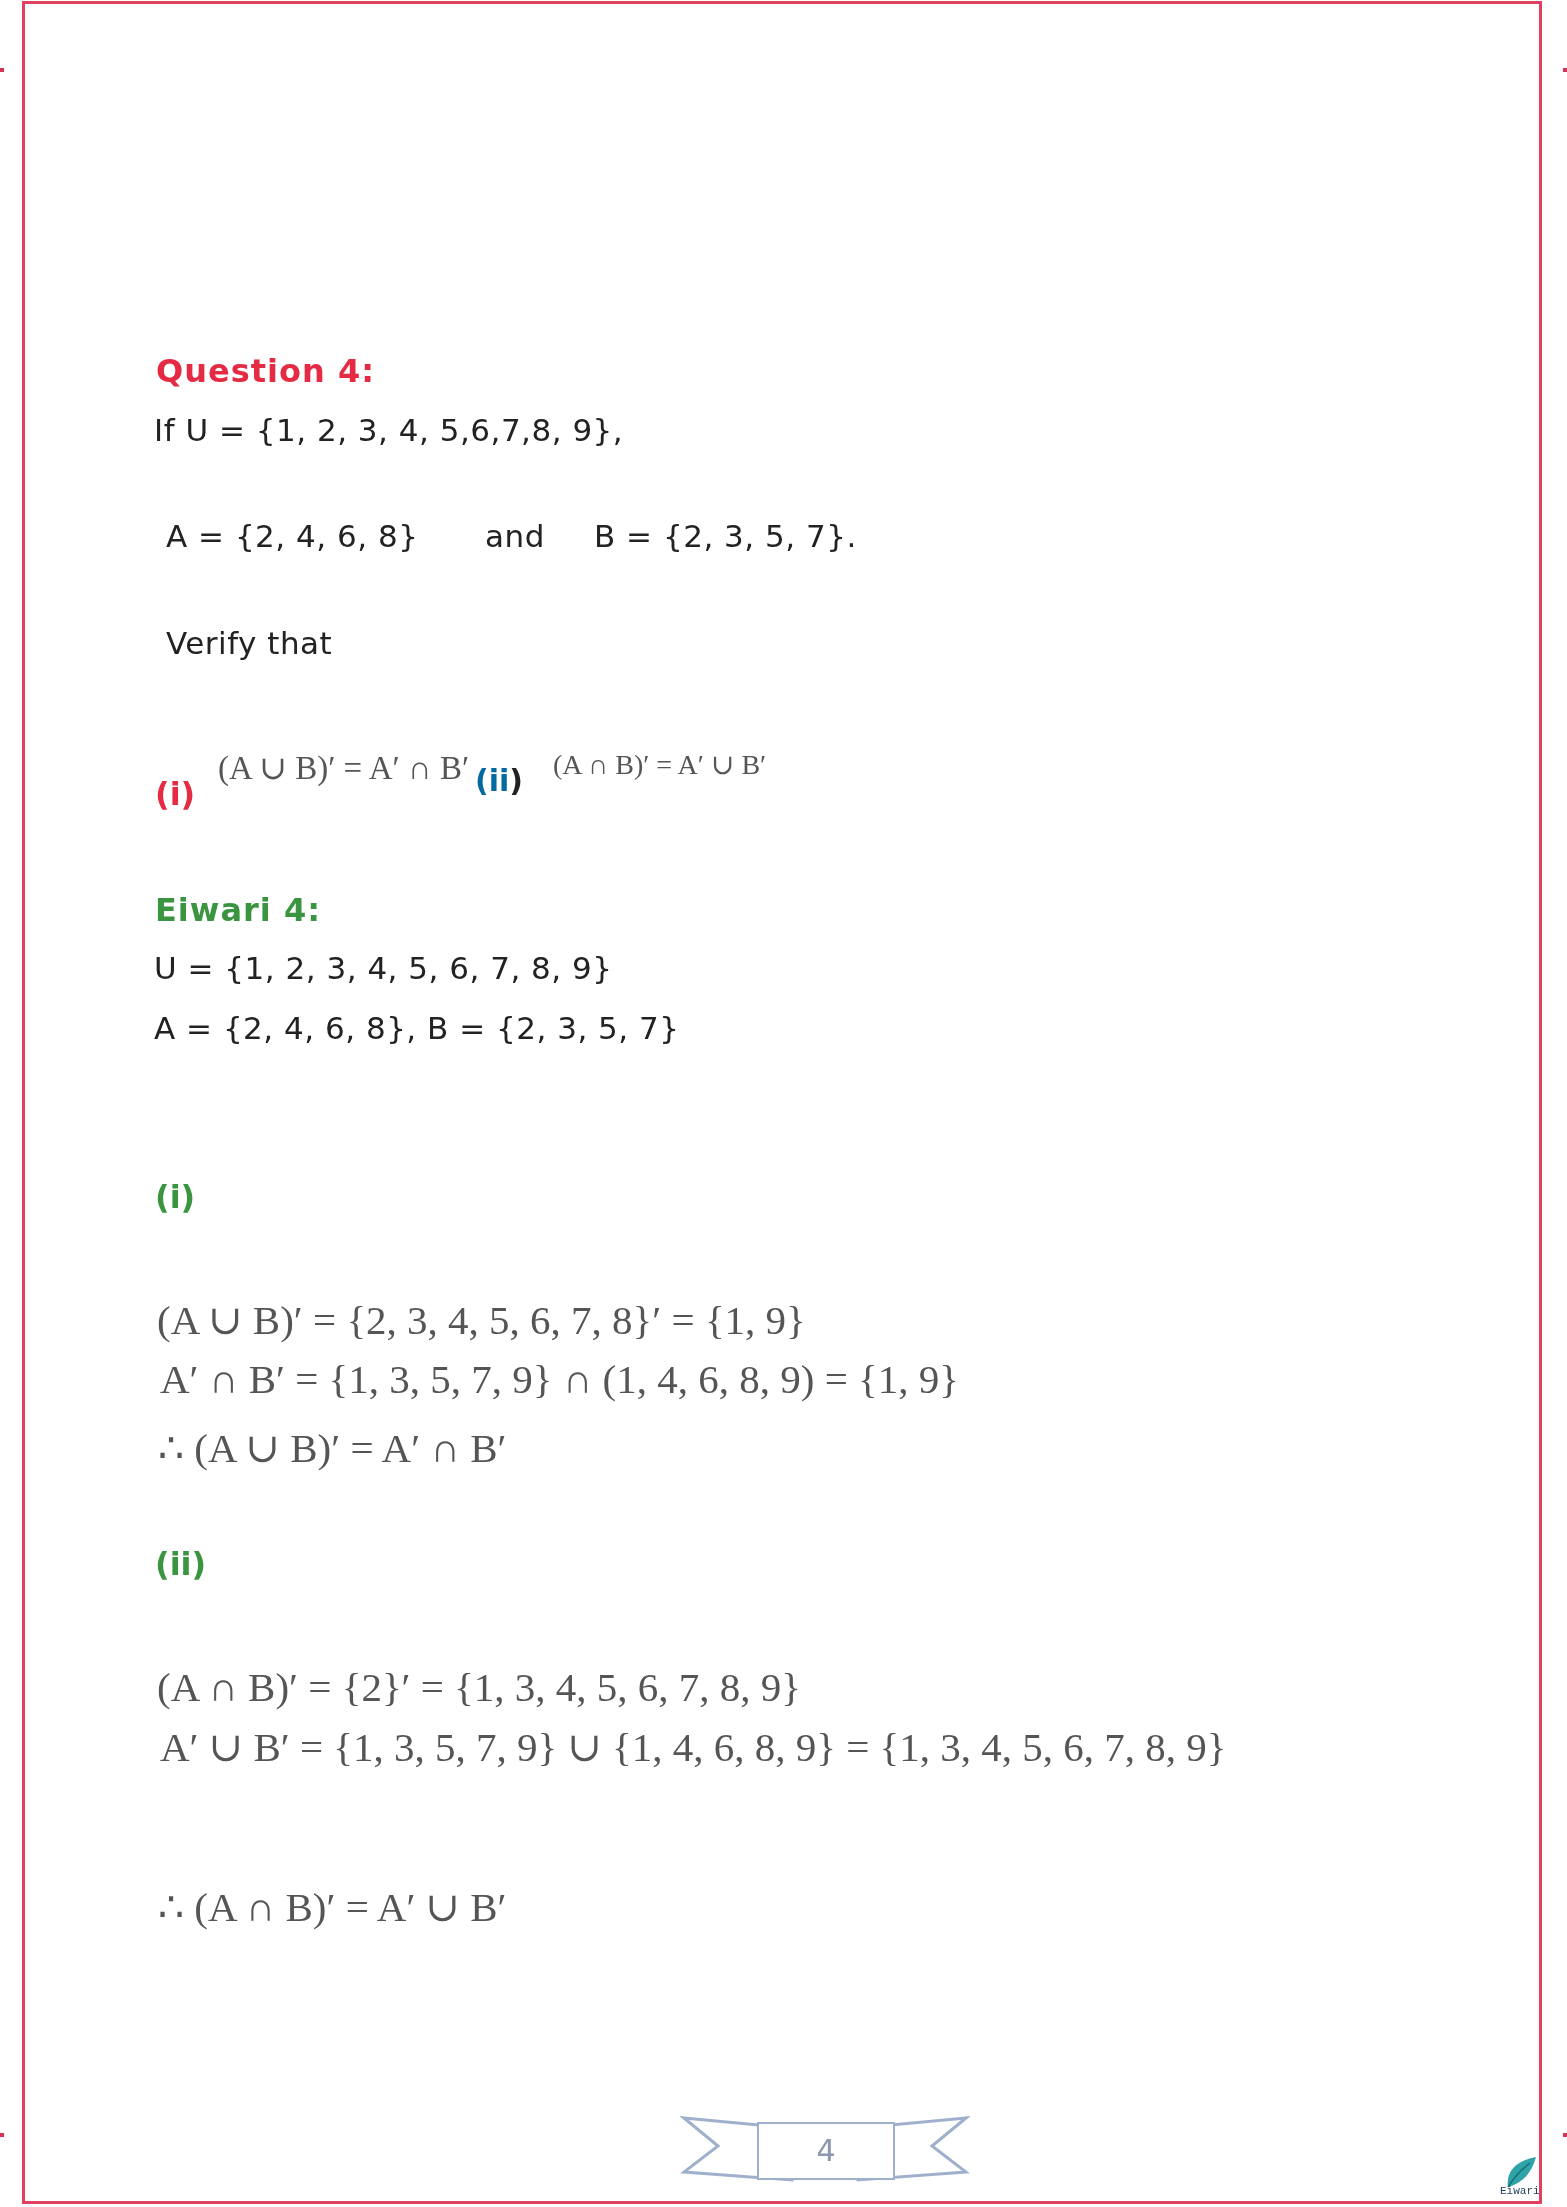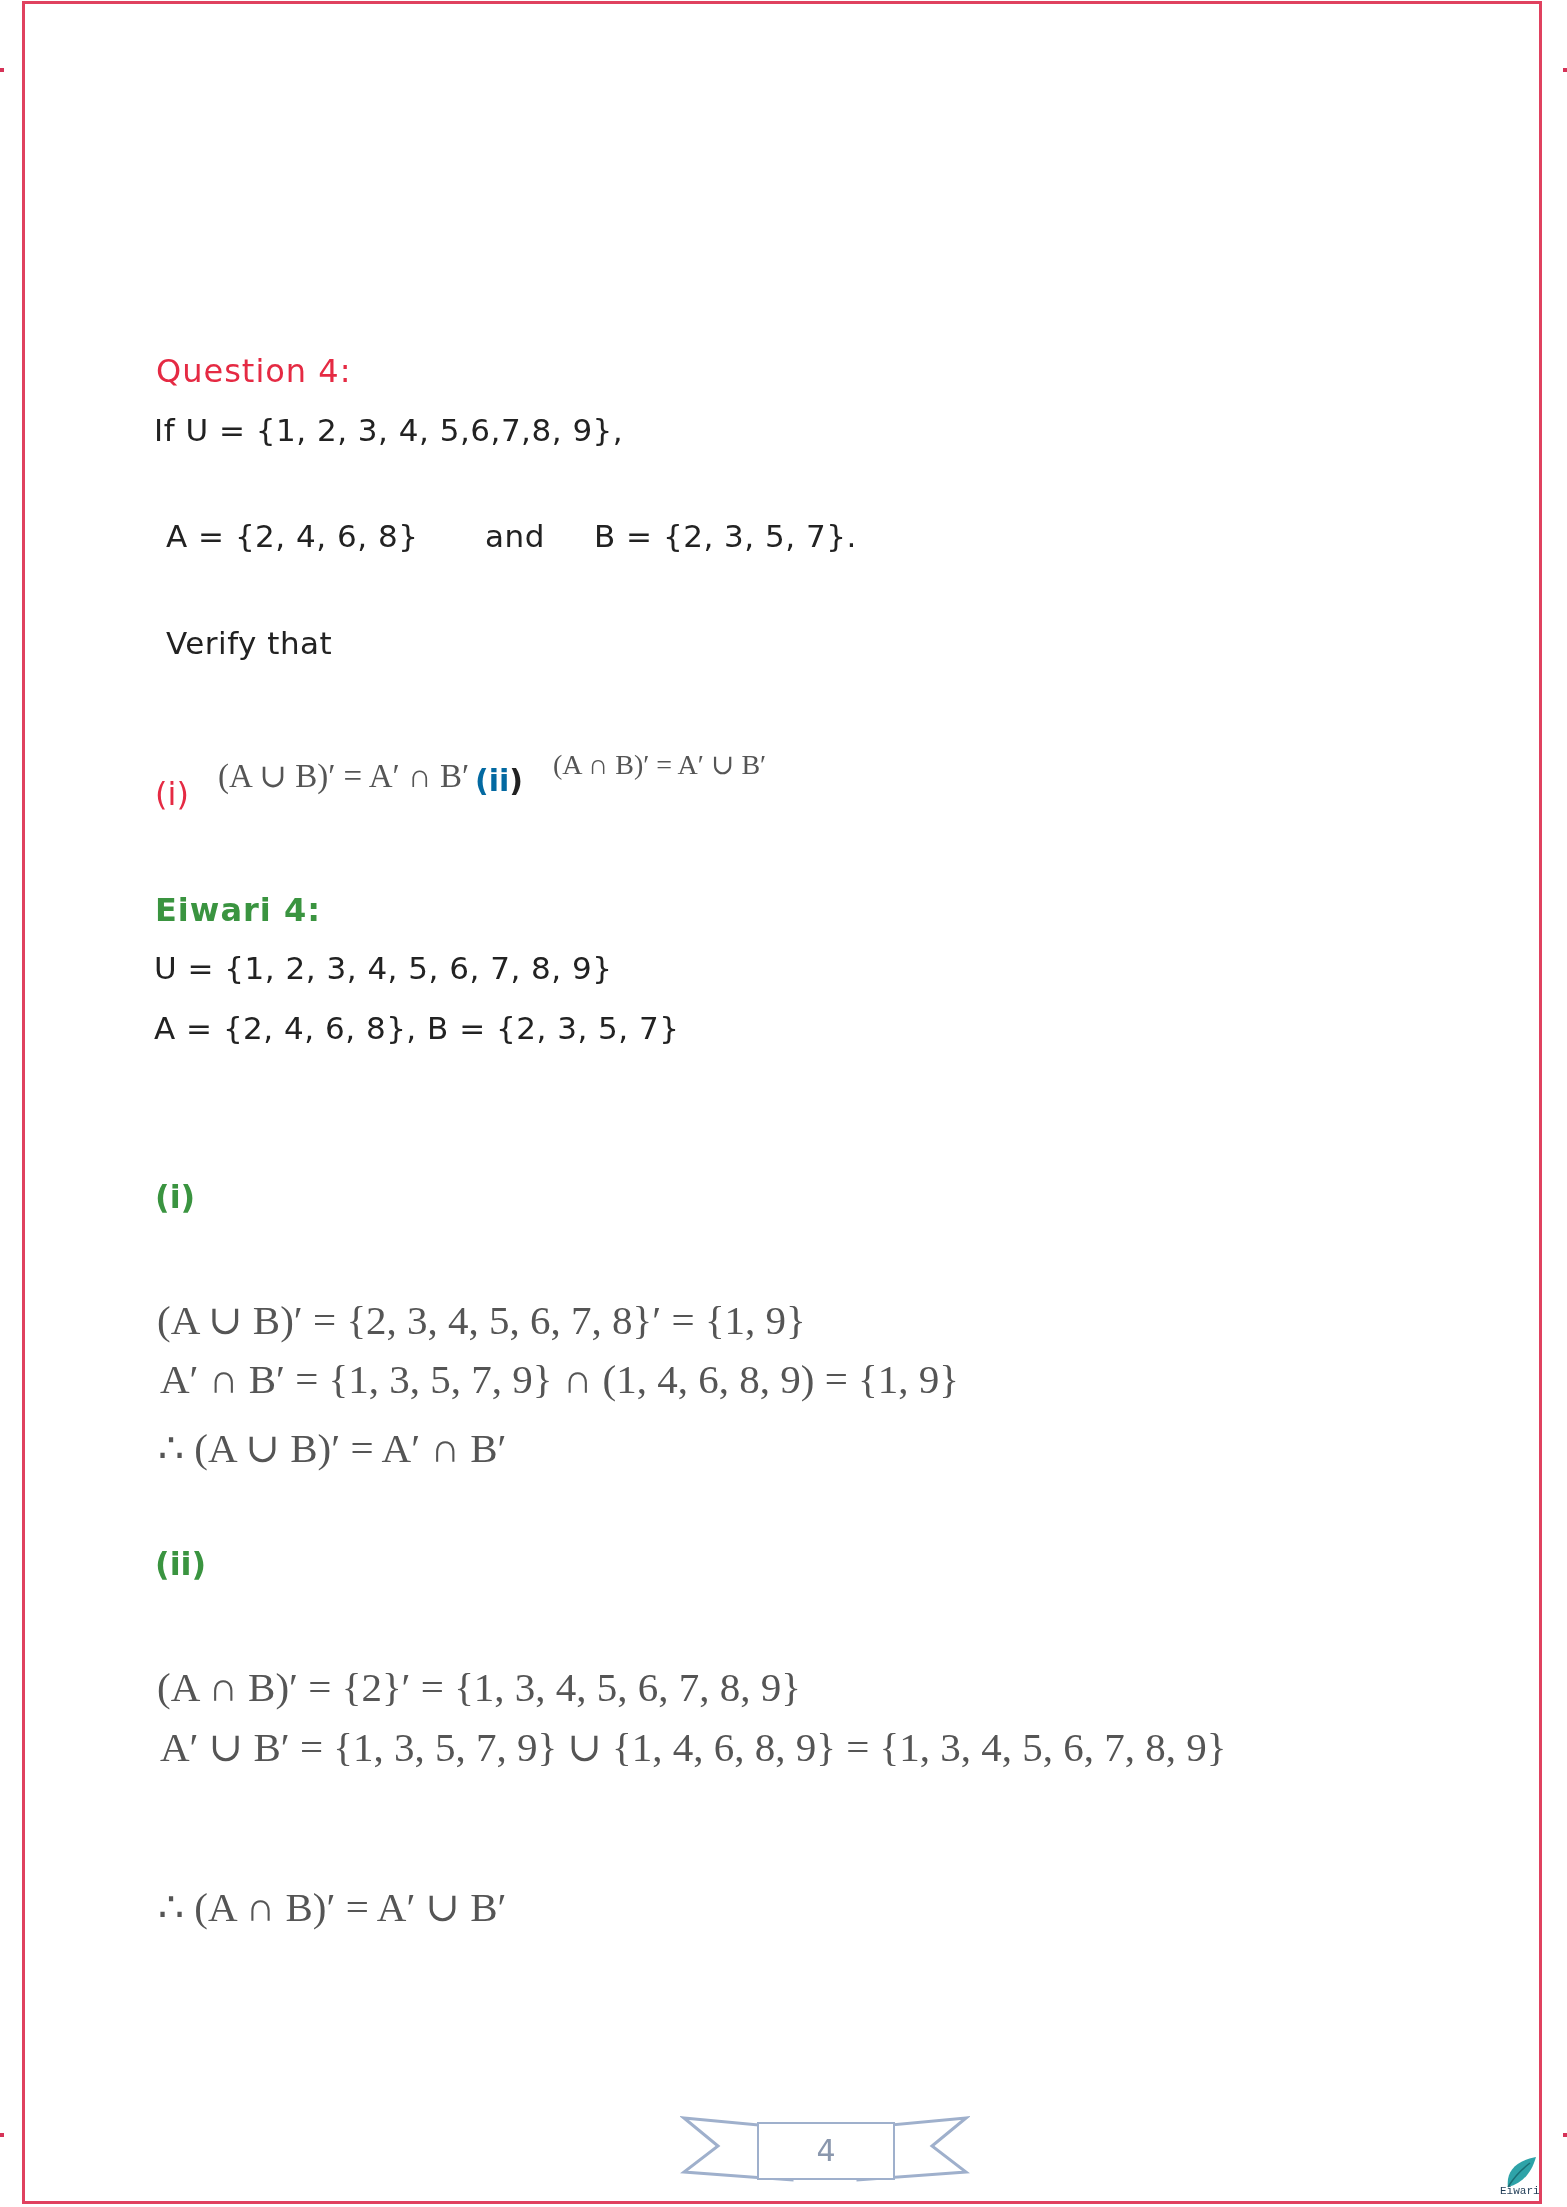--- a/index.html
+++ b/index.html
@@ -1,21 +1,21 @@
 <!DOCTYPE html>
 <html><head>
   <meta charset="utf-8">
   <style>
     html, body { margin:0; padding:0; }
     body { width:1567px; height:2207px; background:#ffffff; position:relative; overflow:hidden; }
     .frame { position:absolute; left:22px; top:1px; width:1520px; height:2203px; border:3px solid #e0415f; box-sizing:border-box; border-bottom-width:3px; }
     .tick { position:absolute; width:4px; height:4px; background:#d63358; }
     .t { position:absolute; white-space:nowrap; }
     .sans { font-family:"DejaVu Sans", sans-serif; color:#222; font-size:31px; letter-spacing:0.5px; }
-    .red { color:#e52a43; font-weight:normal; font-family:"DejaVu Sans", sans-serif; }
+    .red { color:#e52a43; font-weight:bold; font-family:"DejaVu Sans", sans-serif; }
     .green { color:#3a9440; font-weight:bold; font-family:"DejaVu Sans", sans-serif; }
     .heading { font-size:32px; letter-spacing:1px; }
     .math { font-family:"Liberation Serif", "DejaVu Serif", serif; color:#555; font-size:41px; }
     .page-num-wrap { position:absolute; left:680px; top:2100px; width:290px; height:92px; }
     .page-num { position:absolute; left:77px; top:22px; width:138px; height:58px; border:2px solid #9fb0cc; background:#fff; box-sizing:border-box; text-align:center; font-family:"DejaVu Sans", sans-serif; font-size:30px; color:#8a97ad; line-height:54px; }
     .logo { position:absolute; left:1500px; top:2155px; width:44px; height:46px; }
     .logo-text { position:absolute; left:0; top:30px; font-family:Liberation Mono, monospace; font-size:11px; color:#1e3b55; }
   </style>
 </head>
 <body>
@@ -27,21 +27,21 @@
 <div class="tick" style="left:1563px;top:2133px;"></div>
 
 <div class="t red heading" style="left:156px;top:352px;">Question 4:</div>
 <div class="t sans" style="left:154px;top:412px;">If U = {1, 2, 3, 4, 5,6,7,8, 9},</div>
 <div class="t sans" style="left:166px;top:518px;">A = {2, 4, 6, 8}</div>
 <div class="t sans" style="left:485px;top:518px;">and</div>
 <div class="t sans" style="left:594px;top:518px;">B = {2, 3, 5, 7}.</div>
 <div class="t sans" style="left:166px;top:625px;">Verify that</div>
 
 <div class="t red" style="left:155px;top:775px;font-size:32px;">(i)</div>
-<div class="t math" style="left:218px;top:748px;font-size:33px;margin-top:8px;">(A ∪ B)′ = A′ ∩ B′</div>
+<div class="t math" style="left:218px;top:748px;font-size:33px;">(A ∪ B)′ = A′ ∩ B′</div>
 <div class="t" style="left:475px;top:763px;font-size:30px;font-family:'DejaVu Sans',sans-serif;font-weight:bold;"><span style="color:#0369a1;">(ii</span><span style="color:#222;">)</span></div>
 <div class="t math" style="left:553px;top:748px;font-size:28px;">(A ∩ B)′ = A′ ∪ B′</div>
 
 <div class="t green heading" style="left:155px;top:891px;">Eiwari 4:</div>
 <div class="t sans" style="left:154px;top:950px;">U = {1, 2, 3, 4, 5, 6, 7, 8, 9}</div>
 <div class="t sans" style="left:154px;top:1010px;">A = {2, 4, 6, 8}, B = {2, 3, 5, 7}</div>
 
 <div class="t green" style="left:155px;top:1178px;font-size:32px;">(i)</div>
 <div class="t math" style="left:157px;top:1296px;">(A ∪ B)′ = {2, 3, 4, 5, 6, 7, 8}′ = {1, 9}</div>
 <div class="t math" style="left:160px;top:1355px;">A′ ∩ B′ = {1, 3, 5, 7, 9} ∩ (1, 4, 6, 8, 9) = {1, 9}</div>

